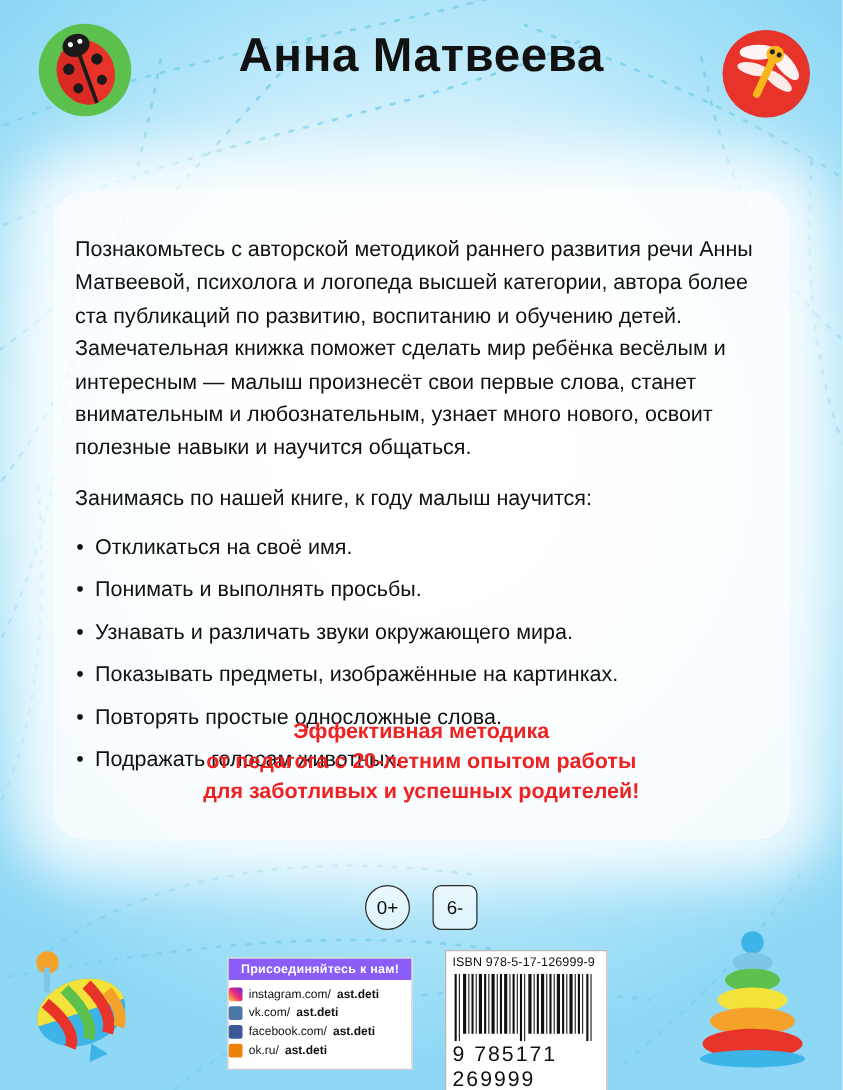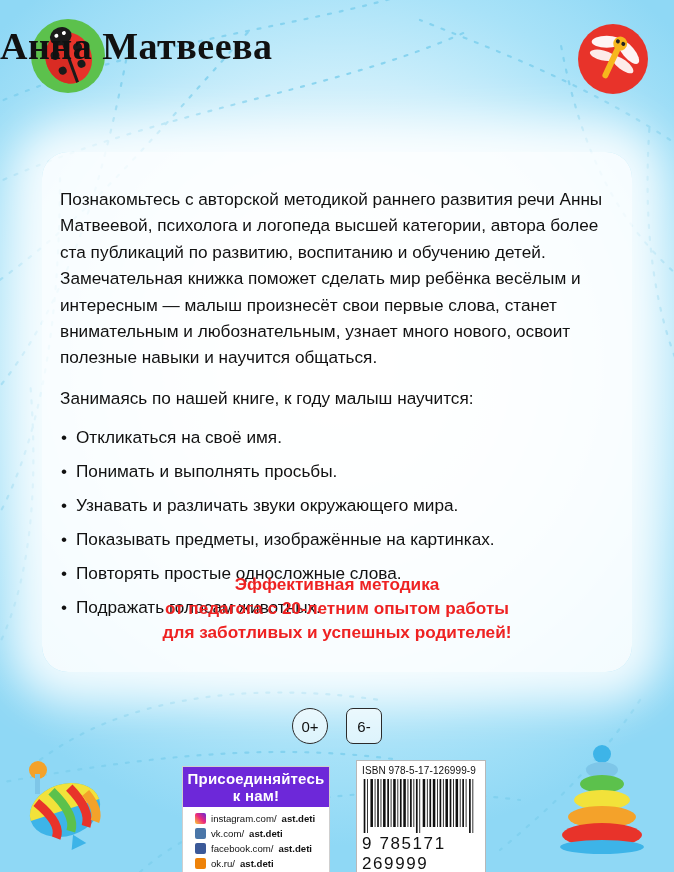--- a/index.html
+++ b/index.html
@@ -31,21 +31,22 @@
     width: 590px; height: 520px;
     background: rgba(255,255,255,0.88);
     border-radius: 26px;
     filter: blur(0px);
     box-shadow: 0 0 44px 30px rgba(255,255,255,0.85);
   }
 
   .author {
     position: absolute;
     left: 0; right: 0; top: 24px;
-    font-family: Liberation Serif, serif;
+    text-align: center;
+    font-family: Liberation Sans, sans-serif;
     font-weight: bold;
     font-size: 38px;
     color: #111111;
     letter-spacing: 0.5px;
   }
   .title {
     position: absolute;
     left: 0; right: 0; top: 92px;
     text-align: center;
     font-family: "Liberation Serif", serif;
@@ -118,29 +119,29 @@
   
   .social {
     position: absolute;
     left: 182px; top: 766px;
     width: 148px;
     background: #ffffff;
     border: 1px solid #cfcfcf;
     padding: 0 0 6px 0;
   }
   .social-head {
-    background: #6d28d9;
+    background: #8b5cf6;
     color: #ffffff;
-    font-size: 15px;
+    font-size: 10px;
     font-weight: bold;
     text-align: center;
     padding: 3px 0 3px 0;
     letter-spacing: 0.2px;
   }
-  .social-list { padding: 5px 6px 0 12px; }
+  .social-list { padding: 5px 6px 0 0; }
   .social-item {
     display: flex; align-items: center; gap: 5px;
     font-size: 9.6px; color: #111; line-height: 13px; margin-bottom: 2px;
   }
   .social-item b { font-weight: bold; }
   .sico { width: 11px; height: 11px; border-radius: 2px; flex: 0 0 11px; display:block; }
   .sico.ig { background: linear-gradient(45deg,#f9ce34,#ee2a7b,#6228d7); }
   .sico.vk { background: #4a76a8; }
   .sico.fb { background: #3b5998; }
   .sico.ok { background: #ee8208; }

